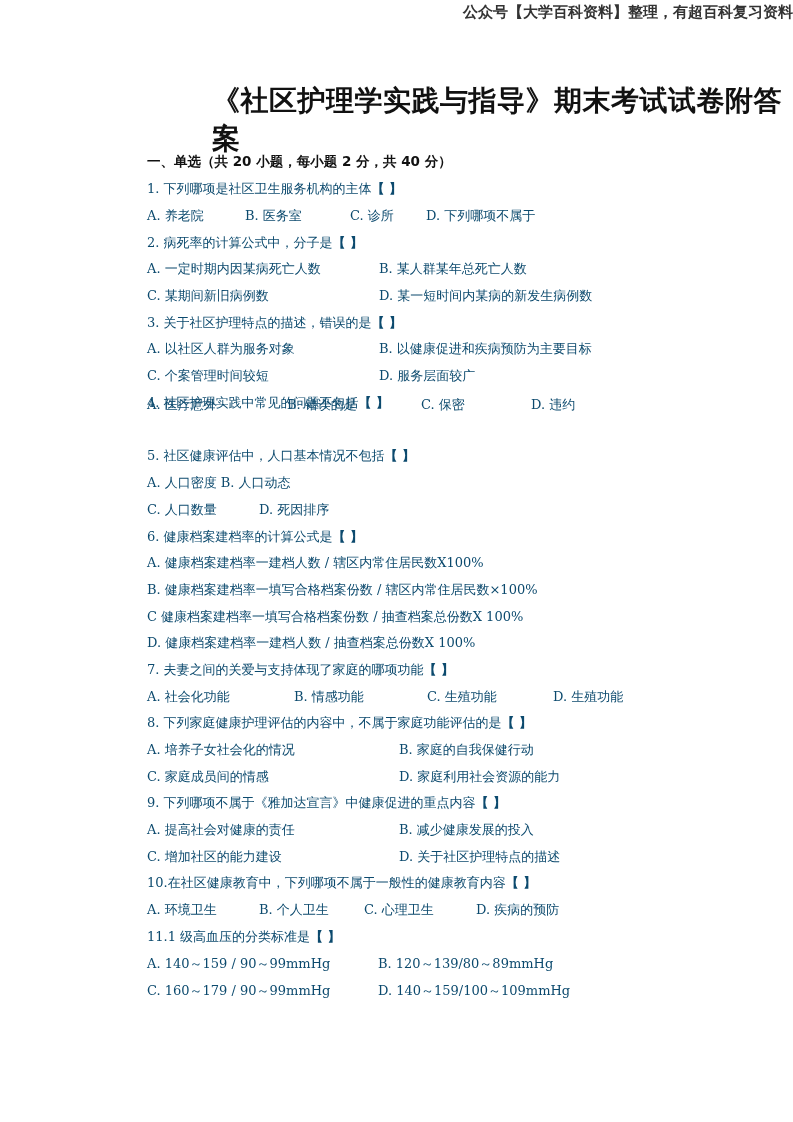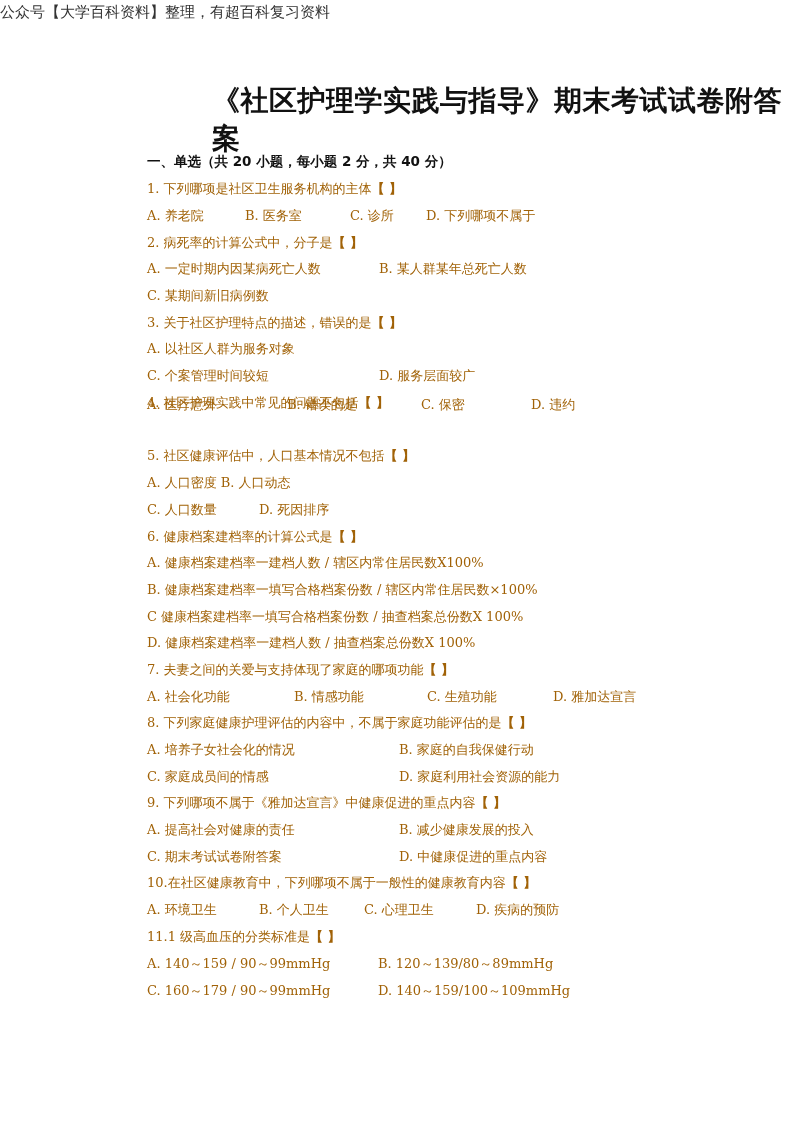--- a/index.html
+++ b/index.html
@@ -1,24 +1,24 @@
 <!DOCTYPE html>
 <html><head>
   <meta charset="utf-8">
   <style>
     html, body { margin: 0; padding: 0; background: #ffffff; }
     body { width: 793px; height: 1122px; position: relative; overflow: hidden;
            font-family: "DejaVu Serif", "Liberation Serif", serif; color: #222; }
-    .header { position: absolute; top: 3px; left: 0; width: 793px; text-align: left;
-              font-size: 15px; color: #333; }
+    .header { position: absolute; top: 3px; left: 0; width: 793px; text-align: right;
+              font-size: 15px; color: #333; font-weight: bold; }
     .title { position: absolute; top: 82px; left: 212px; font-size: 28px; font-weight: bold;
              font-family: "DejaVu Sans", "Liberation Sans", sans-serif; color: #111; letter-spacing: 0.5px; }
     .section { position: absolute; top: 153px; left: 147px; font-size: 13.5px; font-weight: bold;
                font-family: "DejaVu Sans", "Liberation Sans", sans-serif; color: #111; }
-    .line { position: absolute; font-size: 13px; white-space: nowrap; color: #a16207; }
+    .line { position: absolute; font-size: 13px; white-space: nowrap; color: #0c4a6e; }
     .q { left: 147px; }
     .opt { position: absolute; white-space: nowrap; font-size: 13px; }
     .br { font-weight: bold; font-family: "DejaVu Sans", sans-serif; }
   </style>
 </head>
 <body>
 
 <div class="header">公众号【大学百科资料】整理，有超百科复习资料</div>
 <div class="title">《社区护理学实践与指导》期末考试试卷附答案</div>
 <div class="section">一、单选（共 20 小题，每小题 2 分，共 40 分）</div>
@@ -31,25 +31,27 @@
   <span class="opt" style="left:279px">D. 下列哪项不属于</span>
 </div>
 
 <div class="line q" style="top:234px"><span>2.   病死率的计算公式中，分子是</span><span class="br">【      】</span></div>
 <div class="line q" style="top:260px; width:600px; height:18px;">
   <span class="opt" style="left:0">A. 一定时期内因某病死亡人数</span>
   <span class="opt" style="left:232px">B. 某人群某年总死亡人数</span>
 </div>
 <div class="line q" style="top:287px; width:600px; height:18px;">
   <span class="opt" style="left:0">C. 某期间新旧病例数</span>
+  <span class="opt" style="left:232px">D. 某一短时间内某病的新发生病例数</span>
 </div>
 
 <div class="line q" style="top:314px"><span>3.  关于社区护理特点的描述，错误的是</span><span class="br">【      】</span></div>
 <div class="line q" style="top:340px; width:600px; height:18px;">
   <span class="opt" style="left:0">A. 以社区人群为服务对象</span>
+  <span class="opt" style="left:232px">B. 以健康促进和疾病预防为主要目标</span>
 </div>
 <div class="line q" style="top:367px; width:600px; height:18px;">
   <span class="opt" style="left:0">C. 个案管理时间较短</span>
   <span class="opt" style="left:232px">D. 服务层面较广</span>
 </div>
 
 <div class="line q" style="top:394px"><span>4.  社区护理实践中常见的问题不包括</span><span class="br">【      】</span></div>
 <div class="line q" style="top:396px; width:600px; height:18px;">
   <span class="opt" style="left:0">A. 医疗意外</span>
   <span class="opt" style="left:140px">B. 错误的是</span>
@@ -70,41 +72,41 @@
 <div class="line q" style="top:554px">A.   健康档案建档率一建档人数 / 辖区内常住居民数X100%</div>
 <div class="line q" style="top:581px">B. 健康档案建档率一填写合格档案份数 / 辖区内常住居民数×100%</div>
 <div class="line q" style="top:608px">C 健康档案建档率一填写合格档案份数 / 抽查档案总份数X 100%</div>
 <div class="line q" style="top:634px">D. 健康档案建档率一建档人数 / 抽查档案总份数X 100%</div>
 
 <div class="line q" style="top:661px"><span>7.  夫妻之间的关爱与支持体现了家庭的哪项功能</span><span class="br">【      】</span></div>
 <div class="line q" style="top:688px; width:600px; height:18px;">
   <span class="opt" style="left:0">A. 社会化功能</span>
   <span class="opt" style="left:147px">B. 情感功能</span>
   <span class="opt" style="left:280px">C. 生殖功能</span>
-  <span class="opt" style="left:406px">D. 雅加达宣言</span>
+  <span class="opt" style="left:406px">D. 生殖功能</span>
 </div>
 
 <div class="line q" style="top:714px"><span>8.  下列家庭健康护理评估的内容中，不属于家庭功能评估的是</span><span class="br">【      】</span></div>
 <div class="line q" style="top:741px; width:600px; height:18px;">
   <span class="opt" style="left:0">A. 培养子女社会化的情况</span>
   <span class="opt" style="left:252px">B. 家庭的自我保健行动</span>
 </div>
 <div class="line q" style="top:768px; width:600px; height:18px;">
   <span class="opt" style="left:0">C. 家庭成员间的情感</span>
   <span class="opt" style="left:252px">D. 家庭利用社会资源的能力</span>
 </div>
 
 <div class="line q" style="top:794px"><span>9.  下列哪项不属于《雅加达宣言》中健康促进的重点内容</span><span class="br">【      】</span></div>
 <div class="line q" style="top:821px; width:600px; height:18px;">
   <span class="opt" style="left:0">A. 提高社会对健康的责任</span>
   <span class="opt" style="left:252px">B. 减少健康发展的投入</span>
 </div>
 <div class="line q" style="top:848px; width:600px; height:18px;">
-  <span class="opt" style="left:0">C. 期末考试试卷附答案</span>
-  <span class="opt" style="left:252px">D. 中健康促进的重点内容</span>
+  <span class="opt" style="left:0">C. 增加社区的能力建设</span>
+  <span class="opt" style="left:252px">D. 关于社区护理特点的描述</span>
 </div>
 
 <div class="line q" style="top:874px"><span>10.在社区健康教育中，下列哪项不属于一般性的健康教育内容</span><span class="br">【      】</span></div>
 <div class="line q" style="top:901px; width:600px; height:18px;">
   <span class="opt" style="left:0">A. 环境卫生</span>
   <span class="opt" style="left:112px">B. 个人卫生</span>
   <span class="opt" style="left:217px">C. 心理卫生</span>
   <span class="opt" style="left:329px">D. 疾病的预防</span>
 </div>
 

